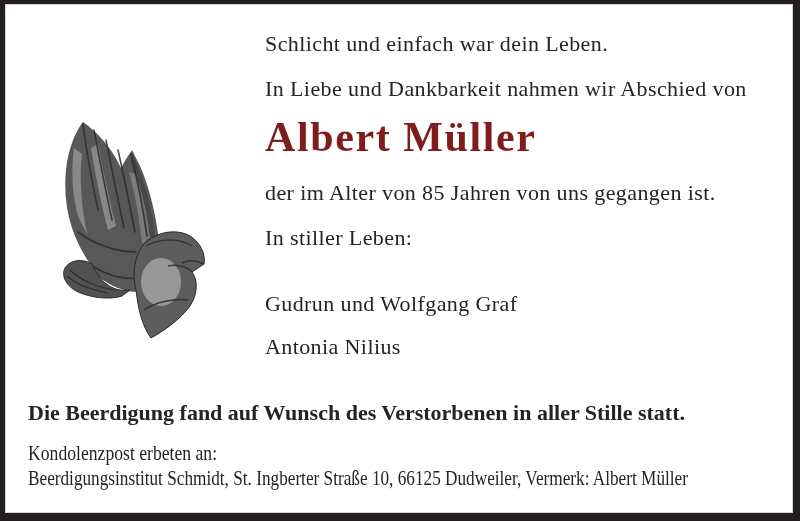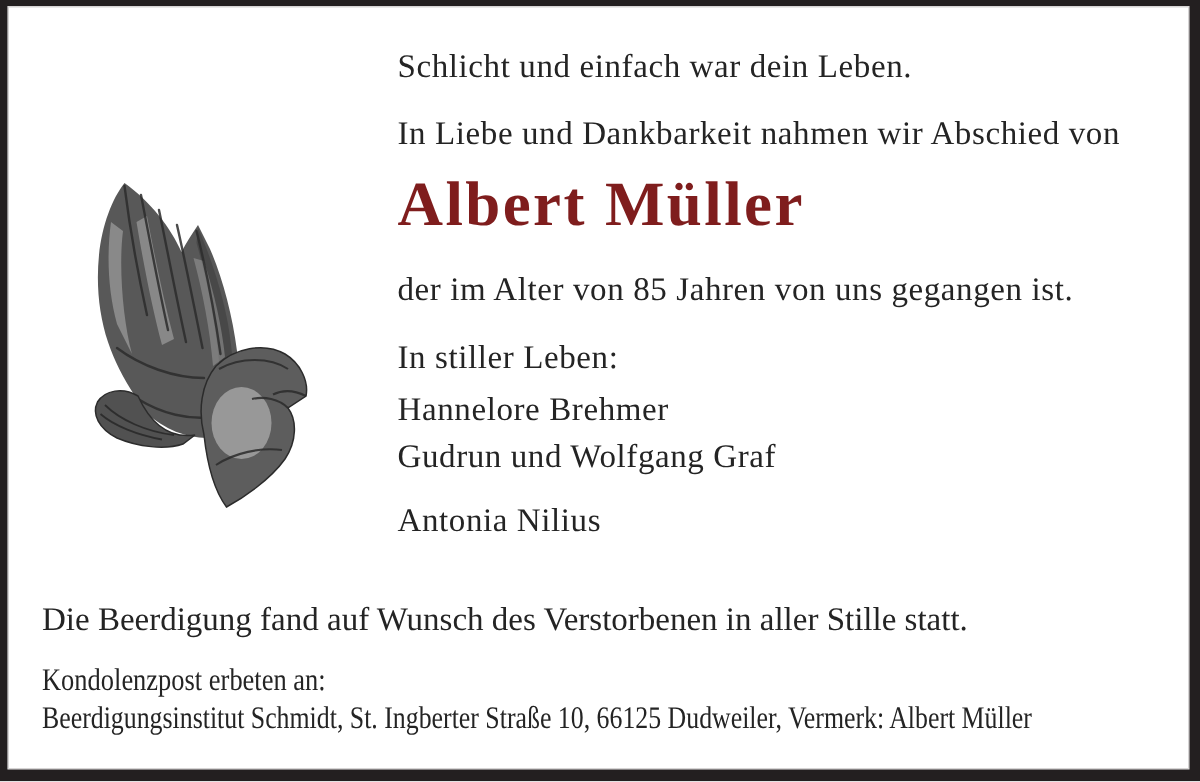--- a/index.html
+++ b/index.html
@@ -40,21 +40,21 @@
     font-weight: bold;
     letter-spacing: 1.6px;
     color: #7f1d1d;
   }
   .age-line  { top: 180px; }
   .trauer    { top: 225px; }
   .mourner-1 { top: 260px; }
   .mourner-2 { top: 291px; text-align: right; }
   .mourner-3 { top: 322px; margin-top: 12px; }
   .location  { top: 357px; letter-spacing: 0.8px; }
-  .burial    { top: 400px; letter-spacing: 0; }
+  .burial    { top: 400px; letter-spacing: 0; font-weight: bold; }
   .cond-label {
     top: 441px;
     font-size: 21px;
     line-height: 24px;
     letter-spacing: 0;
     transform: scaleX(0.84);
     transform-origin: left top;
   }
   .cond-addr {
     top: 466px;
@@ -119,21 +119,20 @@
       <path d="M134,158 C128,152 118,150 110,152"></path>
       <path d="M146,150 C138,146 130,146 124,149"></path>
     </g>
   </svg>
 
   <div class="line col-right epitaph">Schlicht und einfach war dein Leben.</div>
   <div class="line col-right intro">In Liebe und Dankbarkeit nahmen wir Abschied von</div>
   <div class="line col-right deceased-name">Albert Müller</div>
   <div class="line col-right age-line">der im Alter von 85 Jahren von uns gegangen ist.</div>
   <div class="line col-right trauer">In stiller Leben:</div>
-  <div class="line col-right mourner-1">Hannelore Brehmer</div>
   <div class="line col-right mourner-2">Gudrun und Wolfgang Graf</div>
   <div class="line col-right mourner-3">Antonia Nilius</div>
 
   <div class="line col-left burial">Die Beerdigung fand auf Wunsch des Verstorbenen in aller Stille statt.</div>
   <div class="line col-left cond-label">Kondolenzpost erbeten an:</div>
   <div class="line col-left cond-addr">Beerdigungsinstitut Schmidt, St. Ingberter Straße 10, 66125 Dudweiler, Vermerk: Albert Müller</div>
 
   <div class="frame"></div>
 </div>
 

